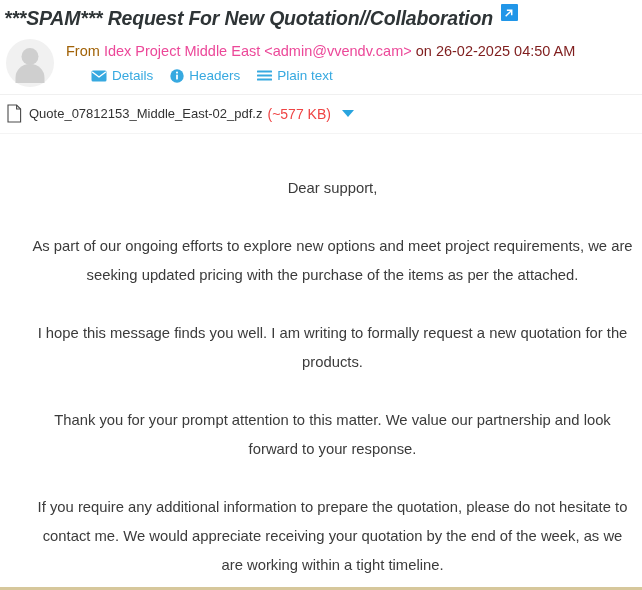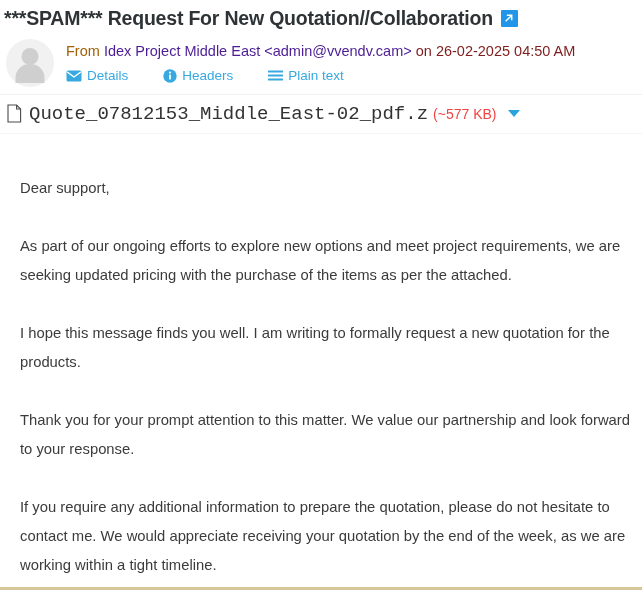--- a/index.html
+++ b/index.html
@@ -14,23 +14,24 @@
     background: #ffffff;
     font-family: "Liberation Sans", sans-serif;
     color: #333333;
     overflow: hidden;
     position: relative;
   }
 
   
   .msg-title-row {
     display: flex;
-    align-items: center;
+    align-items: flex-start;
     padding: 4px 10px 0 4px;
     height: 32px;
+    font-style: italic;
   }
   .msg-subject {
     font-size: 19.5px;
     font-weight: bold;
     color: #2e3436;
     letter-spacing: -0.2px;
     white-space: nowrap;
     line-height: 28px;
   }
   .open-new-window-badge {
@@ -90,30 +91,31 @@
     min-width: 0;
   }
   .from-line {
     font-size: 14.5px;
     color: #555555;
     line-height: 20px;
     white-space: nowrap;
   }
   .from-label { color: #a16207; }
   .from-address {
-    color: #4c1d95;
+    color: #ec4899;
     cursor: pointer;
   }
   .from-date { color: #7f1d1d; }
 
   .action-links {
     display: flex;
     align-items: center;
     margin-top: 7px;
-    gap: 35px;
+    gap: 17px;
+    margin-left: 25px;
   }
   .action-link {
     display: inline-flex;
     align-items: center;
     gap: 5px;
     font-size: 13.5px;
     color: #37a9e0;
     cursor: pointer;
     line-height: 16px;
   }
@@ -136,25 +138,24 @@
   .attachments-bar {
     display: flex;
     align-items: center;
     padding: 8px 10px 9px 7px;
     gap: 7px;
     height: 38px;
   }
   .attach-file-icon { flex: 0 0 auto; display: inline-flex; }
   .attach-file-icon svg { display: block; }
   .attach-name {
-    font-size: 19px;
+    font-size: 13px;
     color: #333333;
     cursor: pointer;
     line-height: 18px;
-    font-family: Liberation Mono, monospace;
   }
   .attach-size {
     font-size: 14px;
     color: #ef4444;
     line-height: 18px;
     margin-left: -2px;
   }
   .attach-caret {
     width: 0; height: 0;
     border-left: 6px solid transparent;
@@ -166,21 +167,22 @@
   }
 
   
   .message-body {
     padding: 40px 8px 0 20px;
     font-size: 14.8px;
     color: #3b3b3b;
     line-height: 29px;
   }
   .message-body p {
-    margin: 0 0 29px 0;
+    margin: 0 0 29px 11px;
+    text-align: center;
   }
   .body-greeting { margin-bottom: 29px !important; }
 
   
   .bottom-strip {
     position: absolute;
     left: 0;
     bottom: 0;
     width: 100%;
     height: 3px;

